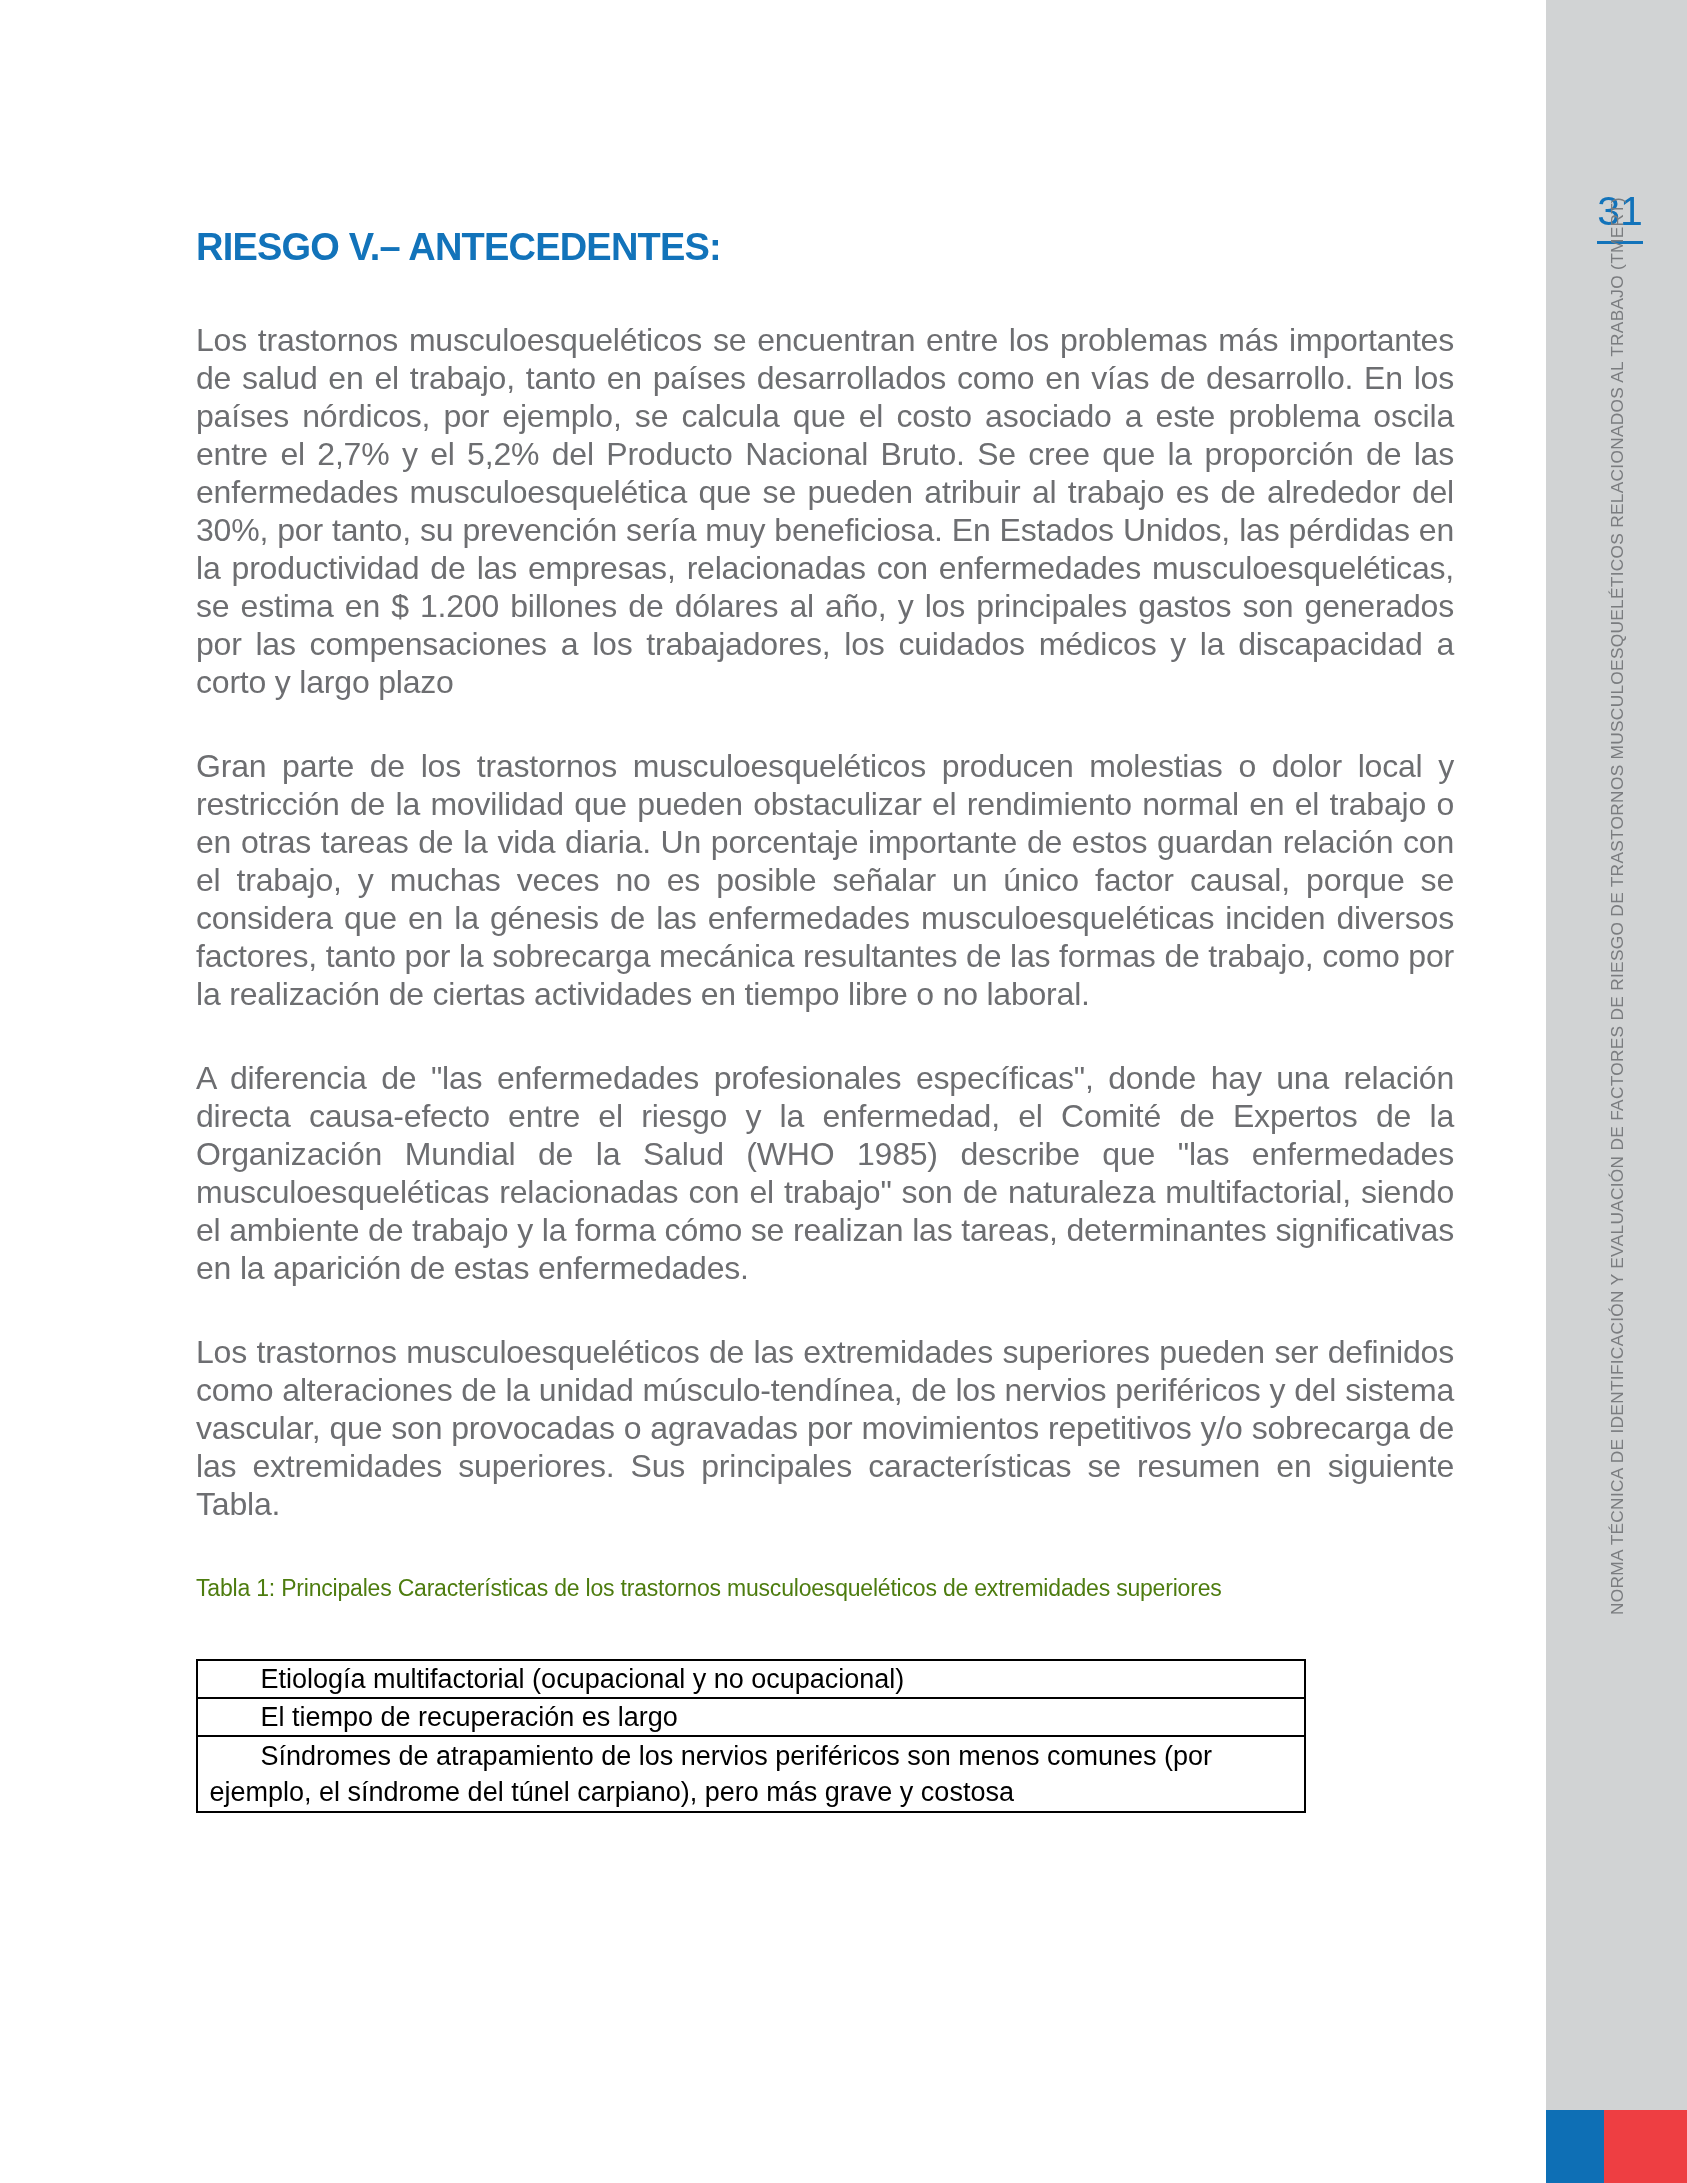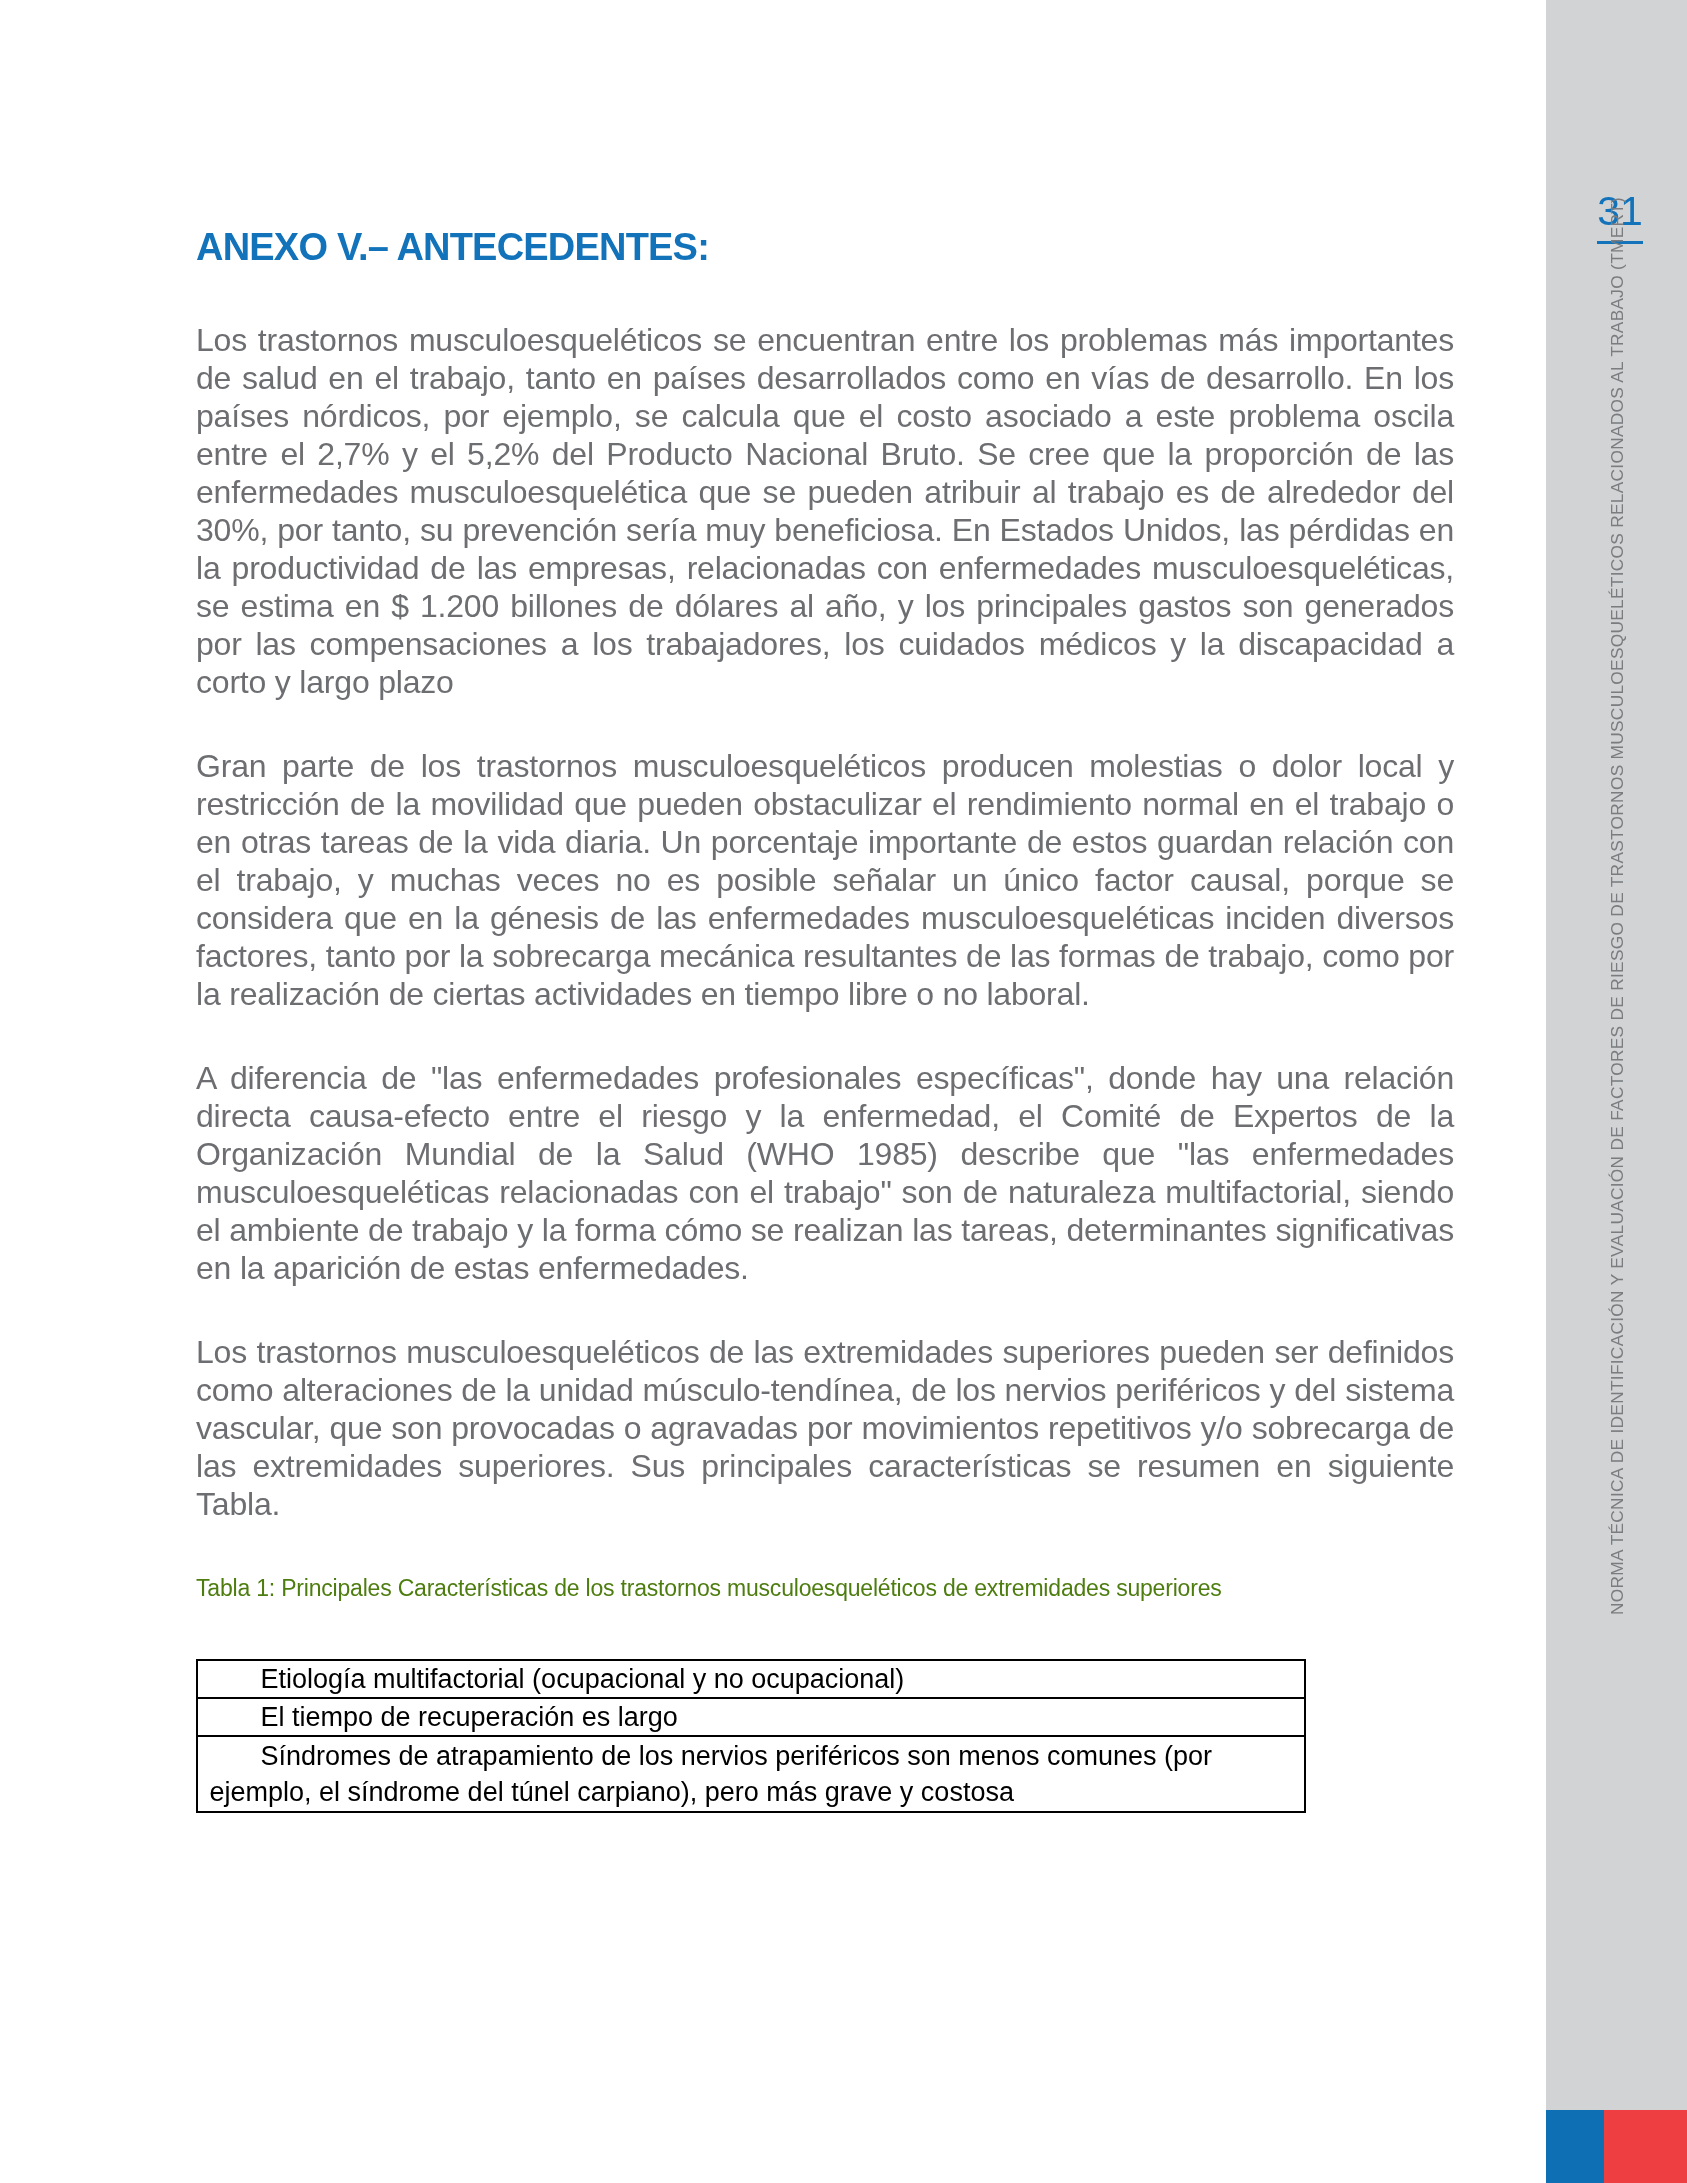--- a/index.html
+++ b/index.html
@@ -86,21 +86,21 @@
     position:absolute;left:1604px;top:2110px;
     width:83px;height:73px;background:#EE3E42;
   }
 </style>
 </head>
 <body>
 
 <div class="page">
 
   <div class="content">
-    <h1 class="doc-title">ANEXO V.– ANTECEDENTES:</h1>
+    <h1 class="doc-title">RIESGO V.– ANTECEDENTES:</h1>
 
     <p class="body-par first">Los trastornos musculoesqueléticos se encuentran entre los problemas más importantes de salud en el trabajo, tanto en países desarrollados como en vías de desarrollo. En los países nórdicos, por ejemplo, se calcula que el costo asociado a este problema oscila entre el 2,7% y el 5,2% del Producto Nacional Bruto. Se cree que la proporción de las enfermedades musculoesquelética que se pueden atribuir al trabajo es de alrededor del 30%, por tanto, su prevención sería muy beneficiosa. En Estados Unidos, las pérdidas en la productividad de las empresas, relacionadas con enfermedades musculoesqueléticas, se estima en $ 1.200 billones de dólares al año, y los principales gastos son generados por las compensaciones a los trabajadores, los cuidados médicos y la discapacidad a corto y largo plazo</p>
     <p class="body-par">Gran parte de los trastornos musculoesqueléticos producen molestias o dolor local y restricción de la movilidad que pueden obstaculizar el rendimiento normal en el trabajo o en otras tareas de la vida diaria. Un porcentaje importante de estos guardan relación con el trabajo, y muchas veces no es posible señalar un único factor causal, porque se considera que en la génesis de las enfermedades musculoesqueléticas inciden diversos factores, tanto por la sobrecarga mecánica resultantes de las formas de trabajo, como por la realización de ciertas actividades en tiempo libre o no laboral.</p>
     <p class="body-par">A diferencia de "las enfermedades profesionales específicas", donde hay una relación directa causa-efecto entre el riesgo y la enfermedad, el Comité de Expertos de la Organización Mundial de la Salud (WHO 1985) describe que "las enfermedades musculoesqueléticas relacionadas con el trabajo" son de naturaleza multifactorial, siendo el ambiente de trabajo y la forma cómo se realizan las tareas, determinantes significativas en la aparición de estas enfermedades.</p>
     <p class="body-par">Los trastornos musculoesqueléticos de las extremidades superiores pueden ser definidos como alteraciones de la unidad músculo-tendínea, de los nervios periféricos y del sistema vascular, que son provocadas o agravadas por movimientos repetitivos y/o sobrecarga de las extremidades superiores. Sus principales características se resumen en siguiente Tabla.</p>
 
     <p class="table-caption">Tabla 1: Principales Características de los trastornos musculoesqueléticos de extremidades superiores</p>
 
     <table class="char-table">
       <tbody>

